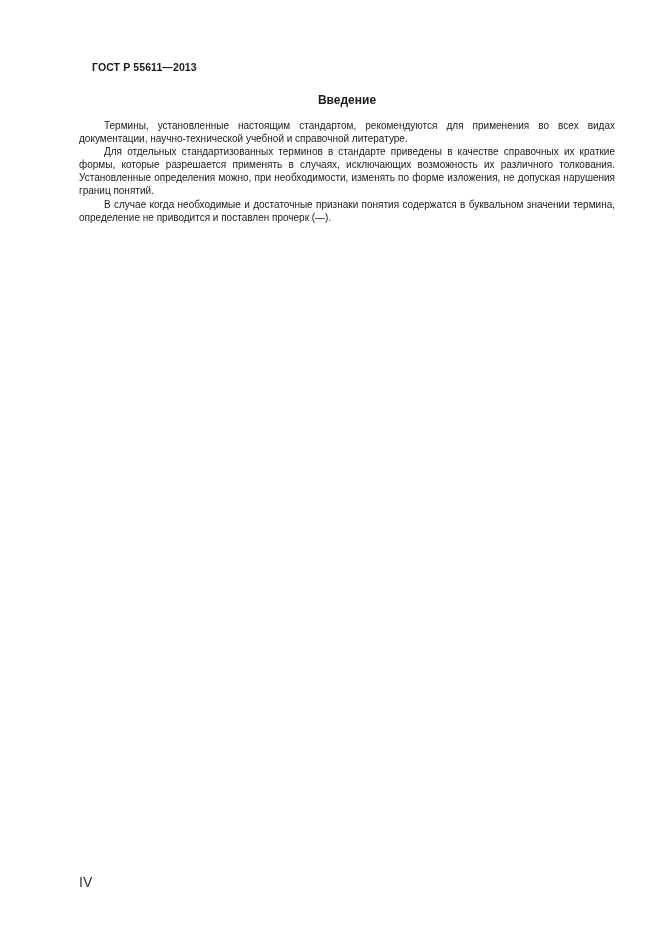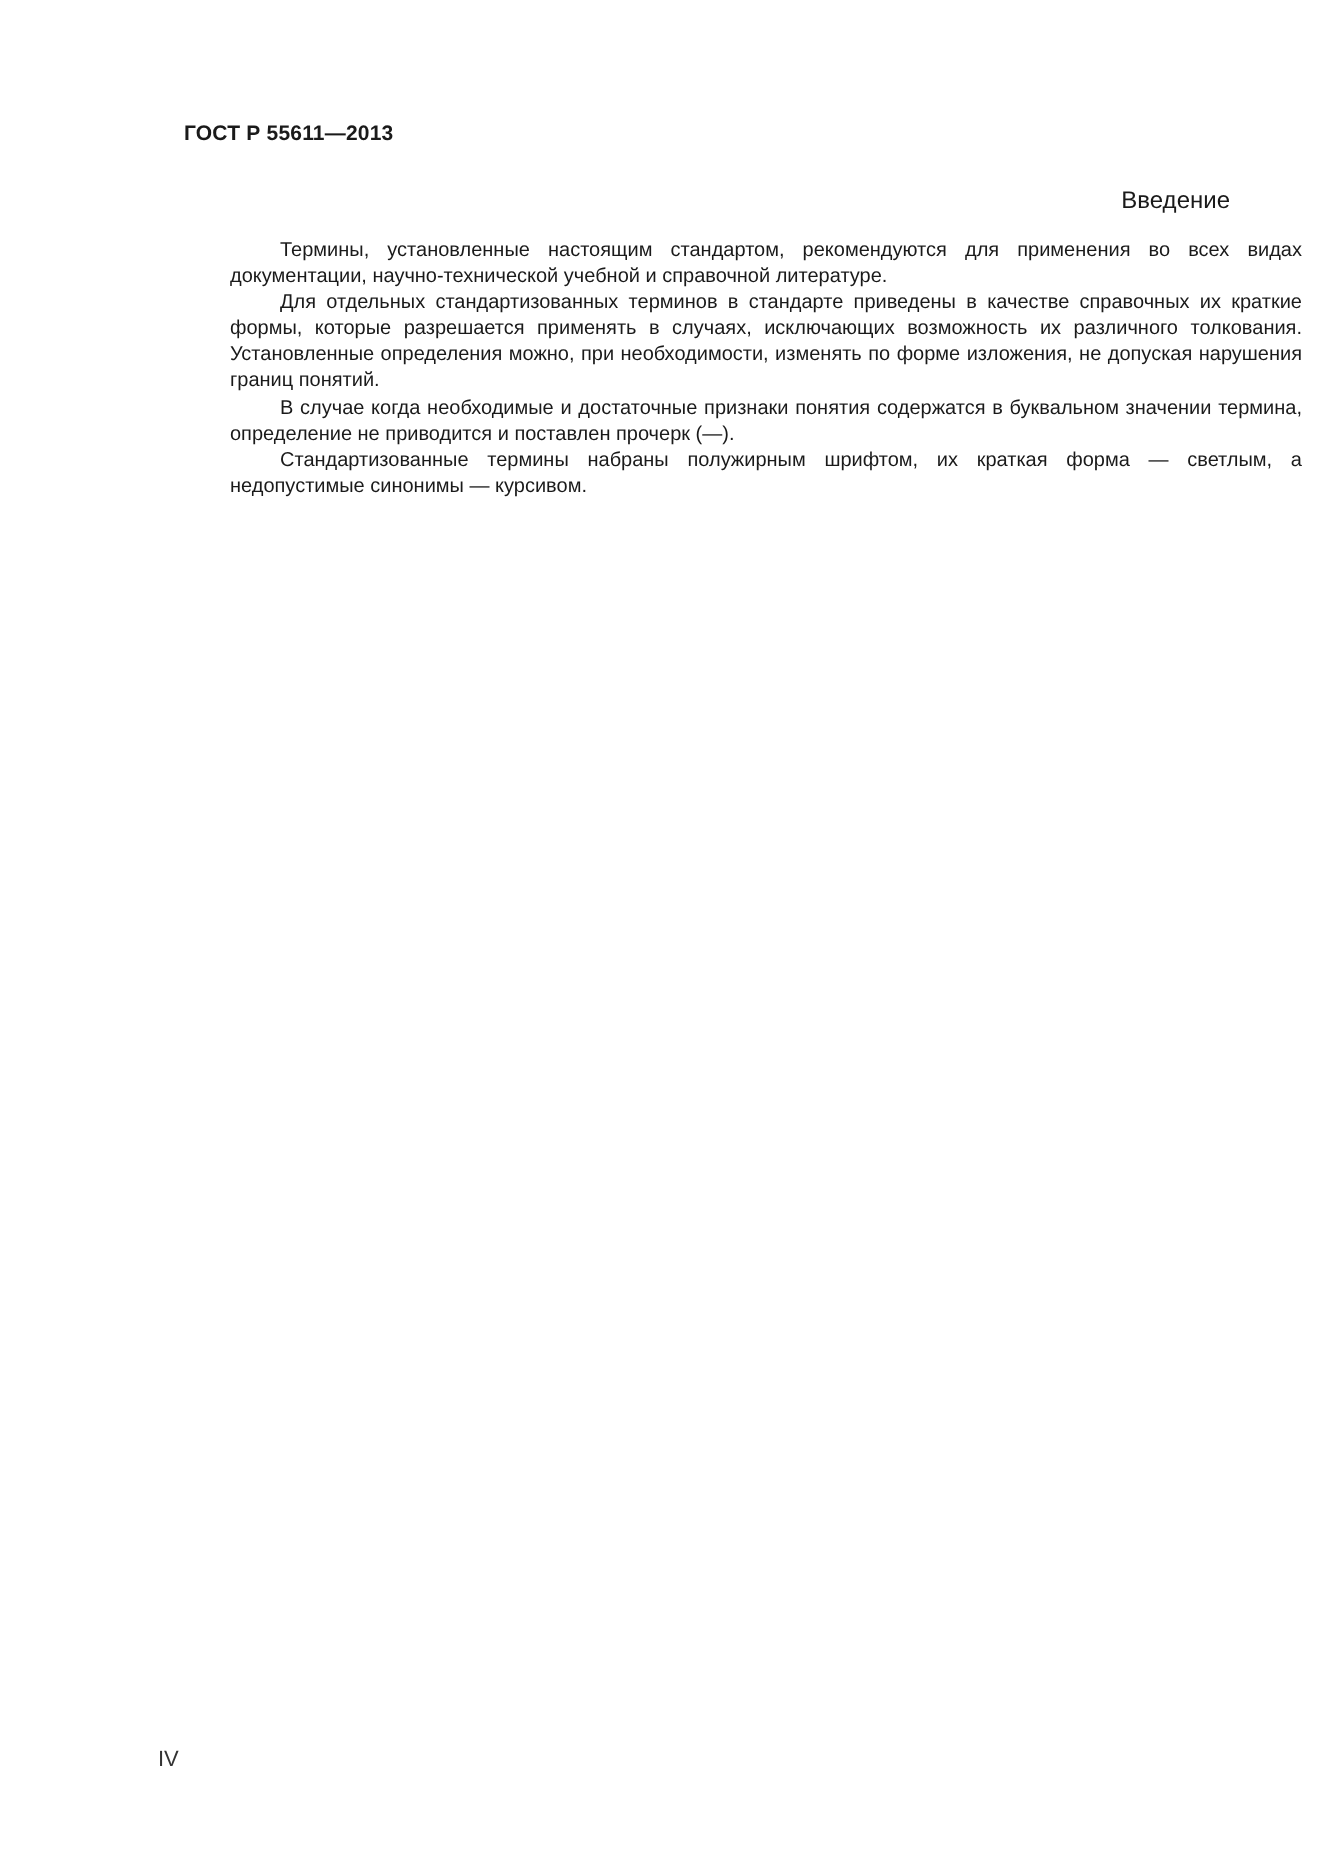--- a/index.html
+++ b/index.html
@@ -1,29 +1,28 @@
 <!DOCTYPE html>
 <html><head>
   <meta charset="utf-8">
   <style>
     html, body { margin: 0; padding: 0; background: #ffffff; }
     body { width: 661px; height: 935px; position: relative; overflow: hidden;
       font-family: "Liberation Sans", sans-serif; color: #1a1a1a; }
     .header { position: absolute; left: 79px; top: 61px; font-size: 10.5px; font-weight: bold; letter-spacing: 0.1px; margin-left: 13px; }
-    .title { position: absolute; left: 79px; width: 536px; top: 93px; text-align: right; font-size: 12px; font-weight: normal; }
-    .body-text { position: absolute; left: 79px; width: 536px; top: 119px; font-size: 10px; line-height: 13.1px; margin-left: 36px; }
+    .title { position: absolute; left: 79px; width: 536px; top: 93px; text-align: center; font-size: 12px; font-weight: bold; }
+    .body-text { position: absolute; left: 79px; width: 536px; top: 119px; font-size: 10px; line-height: 13.1px; }
     .para { margin: 0; text-align: justify; text-indent: 25px; }
-    .footer { position: absolute; left: 79px; top: 874px; font-size: 11px; color: #333; }
+    .footer { position: absolute; left: 79px; top: 874px; font-size: 14px; color: #333; }
   </style>
 </head>
 <body>
 
 <div class="header">ГОСТ Р 55611—2013</div>
 <div class="title">Введение</div>
 
 <div class="body-text">
   <p class="para">Термины, установленные настоящим стандартом, рекомендуются для применения во всех видах документации, научно-технической учебной и справочной литературе.</p>
   <p class="para">Для отдельных стандартизованных терминов в стандарте приведены в качестве справочных их краткие формы, которые разрешается применять в случаях, исключающих возможность их различного толкования. Установленные определения можно, при необходимости, изменять по форме изложения, не допуская нарушения границ понятий.</p>
   <p class="para">В случае когда необходимые и достаточные признаки понятия содержатся в буквальном значении термина, определение не приводится и поставлен прочерк (—).</p>
-  <p class="para">Стандартизованные термины набраны полужирным шрифтом, их краткая форма — светлым, а недопустимые синонимы — курсивом.</p>
 </div>
 
 <div class="footer">IV</div>
 
 </body></html>

